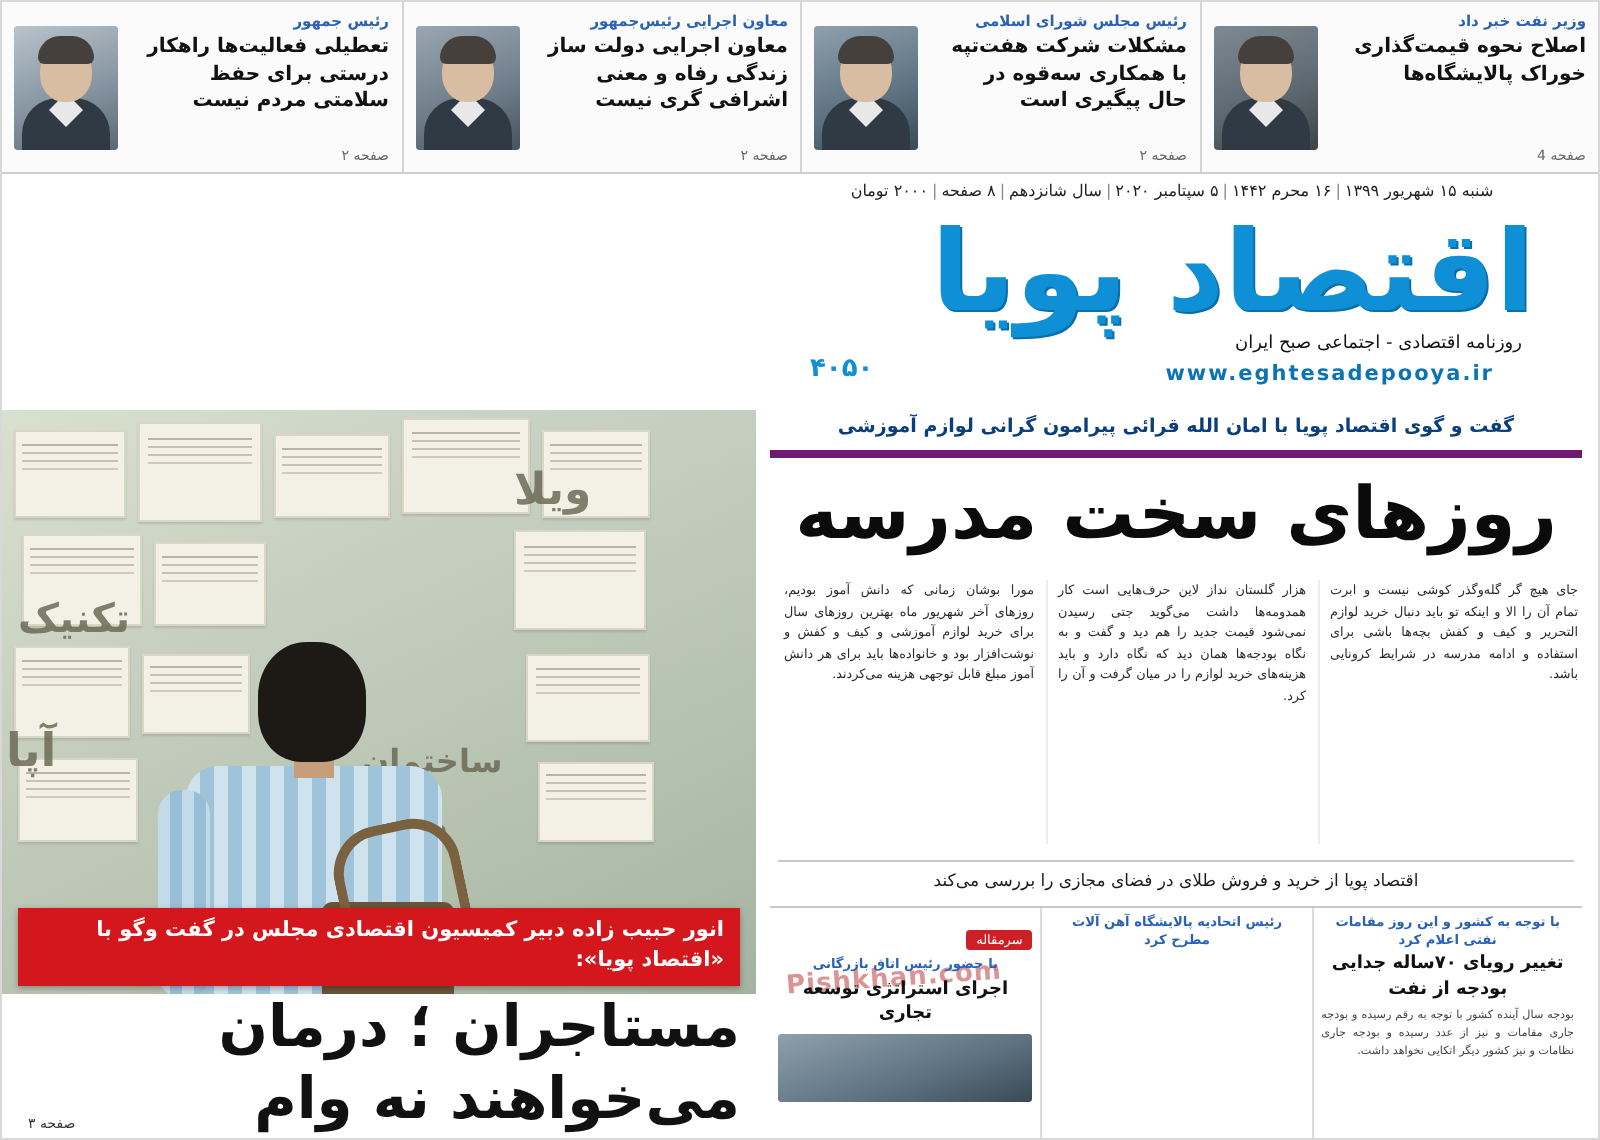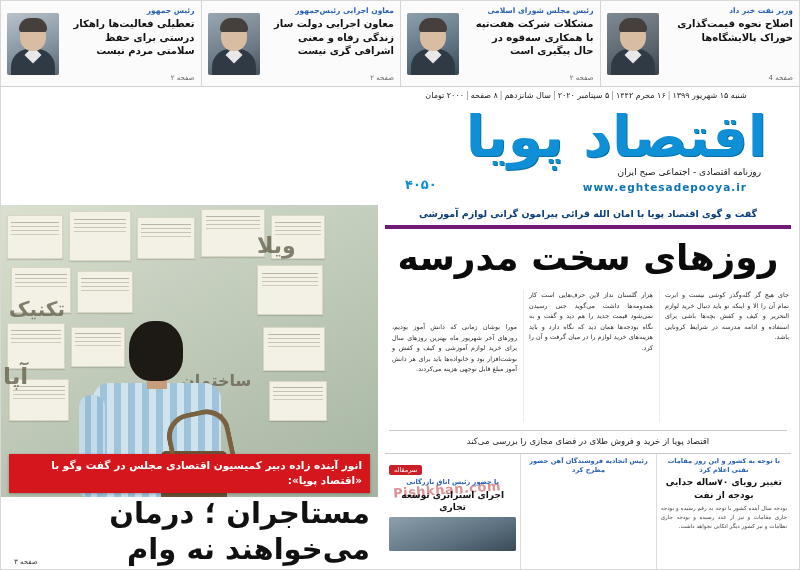--- a/index.html
+++ b/index.html
@@ -233,21 +233,21 @@
     text-align: justify;
     padding: 2px 2px 6px 2px;
     height: 140px;
     overflow: hidden;
   }
   .lead-body .c {
     flex: 1 1 33%;
     border-left: 1px solid #ececec;
     padding-left: 5px;
   }
-  .lead-body .c:last-child { border-left: none; margin-top: 32px; }
+  .lead-body .c:last-child { border-left: none; }
 
   .mid-rule {
     height: 1px; background: #c9c9c9; margin: 2px 4px 4px 4px;
   }
   .sec2-kicker {
     text-align: center;
     font-size: 8.5px;
     color: #1b1b1b;
     padding: 1px 4px 3px 4px;
   }
@@ -577,26 +577,26 @@
       <div class="bottom-strip">
 
         <div class="bcell">
           <div class="bcell-kicker">با توجه به کشور و این روز مقامات نفتی اعلام کرد</div>
           <div class="bcell-title">تغییر رویای ۷۰ساله جدایی بودجه از نفت</div>
           <div class="bcell-body">بودجه سال آینده کشور با توجه به رقم رسیده و بودجه جاری مقامات و نیز از عدد رسیده و بودجه جاری نظامات و نیز کشور دیگر اتکایی نخواهد داشت.</div>
 
         </div>
 
         <div class="bcell">
-          <div class="bcell-kicker">رئیس اتحادیه فروشندگان آهن حضور مطرح کرد</div>
+          <div class="bcell-kicker">رئیس اتحادیه پالایشگاه آهن آلات مطرح کرد</div>
 
         </div>
 
         <div class="bcell">
-          <div style="text-align:left">
+          <div style="text-align:right">
             <span class="badge-red">سرمقاله</span>
           </div>
           <div class="bcell-kicker">با حضور رئیس اتاق بازرگانی</div>
           <div class="bcell-title">اجرای استراتژی توسعه تجاری</div>
           <div class="mini-photo">
             <div class="face-bg f2"></div>
 
           </div>
 
         </div>
@@ -631,21 +631,21 @@
           <div class="p-legs"></div>
           <div class="p-torso"></div>
           <div class="p-arm"></div>
           <div class="p-neck"></div>
           <div class="p-head"></div>
           <div class="p-bag"></div>
         </div>
 
         <div class="white-footer"></div>
 
-        <div class="caption-band">انور آینده زاده دبیر کمیسیون اقتصادی مجلس در گفت وگو با «اقتصاد پویا»:</div>
+        <div class="caption-band">انور حبیب زاده دبیر کمیسیون اقتصادی مجلس در گفت وگو با «اقتصاد پویا»:</div>
 
         <div class="photo-head">
           <div>مستاجران ؛ درمان</div>
           <div>می‌خواهند نه وام</div>
         </div>
 
         <div class="photo-page">صفحه ۳</div>
       </div>
     </div>
 

